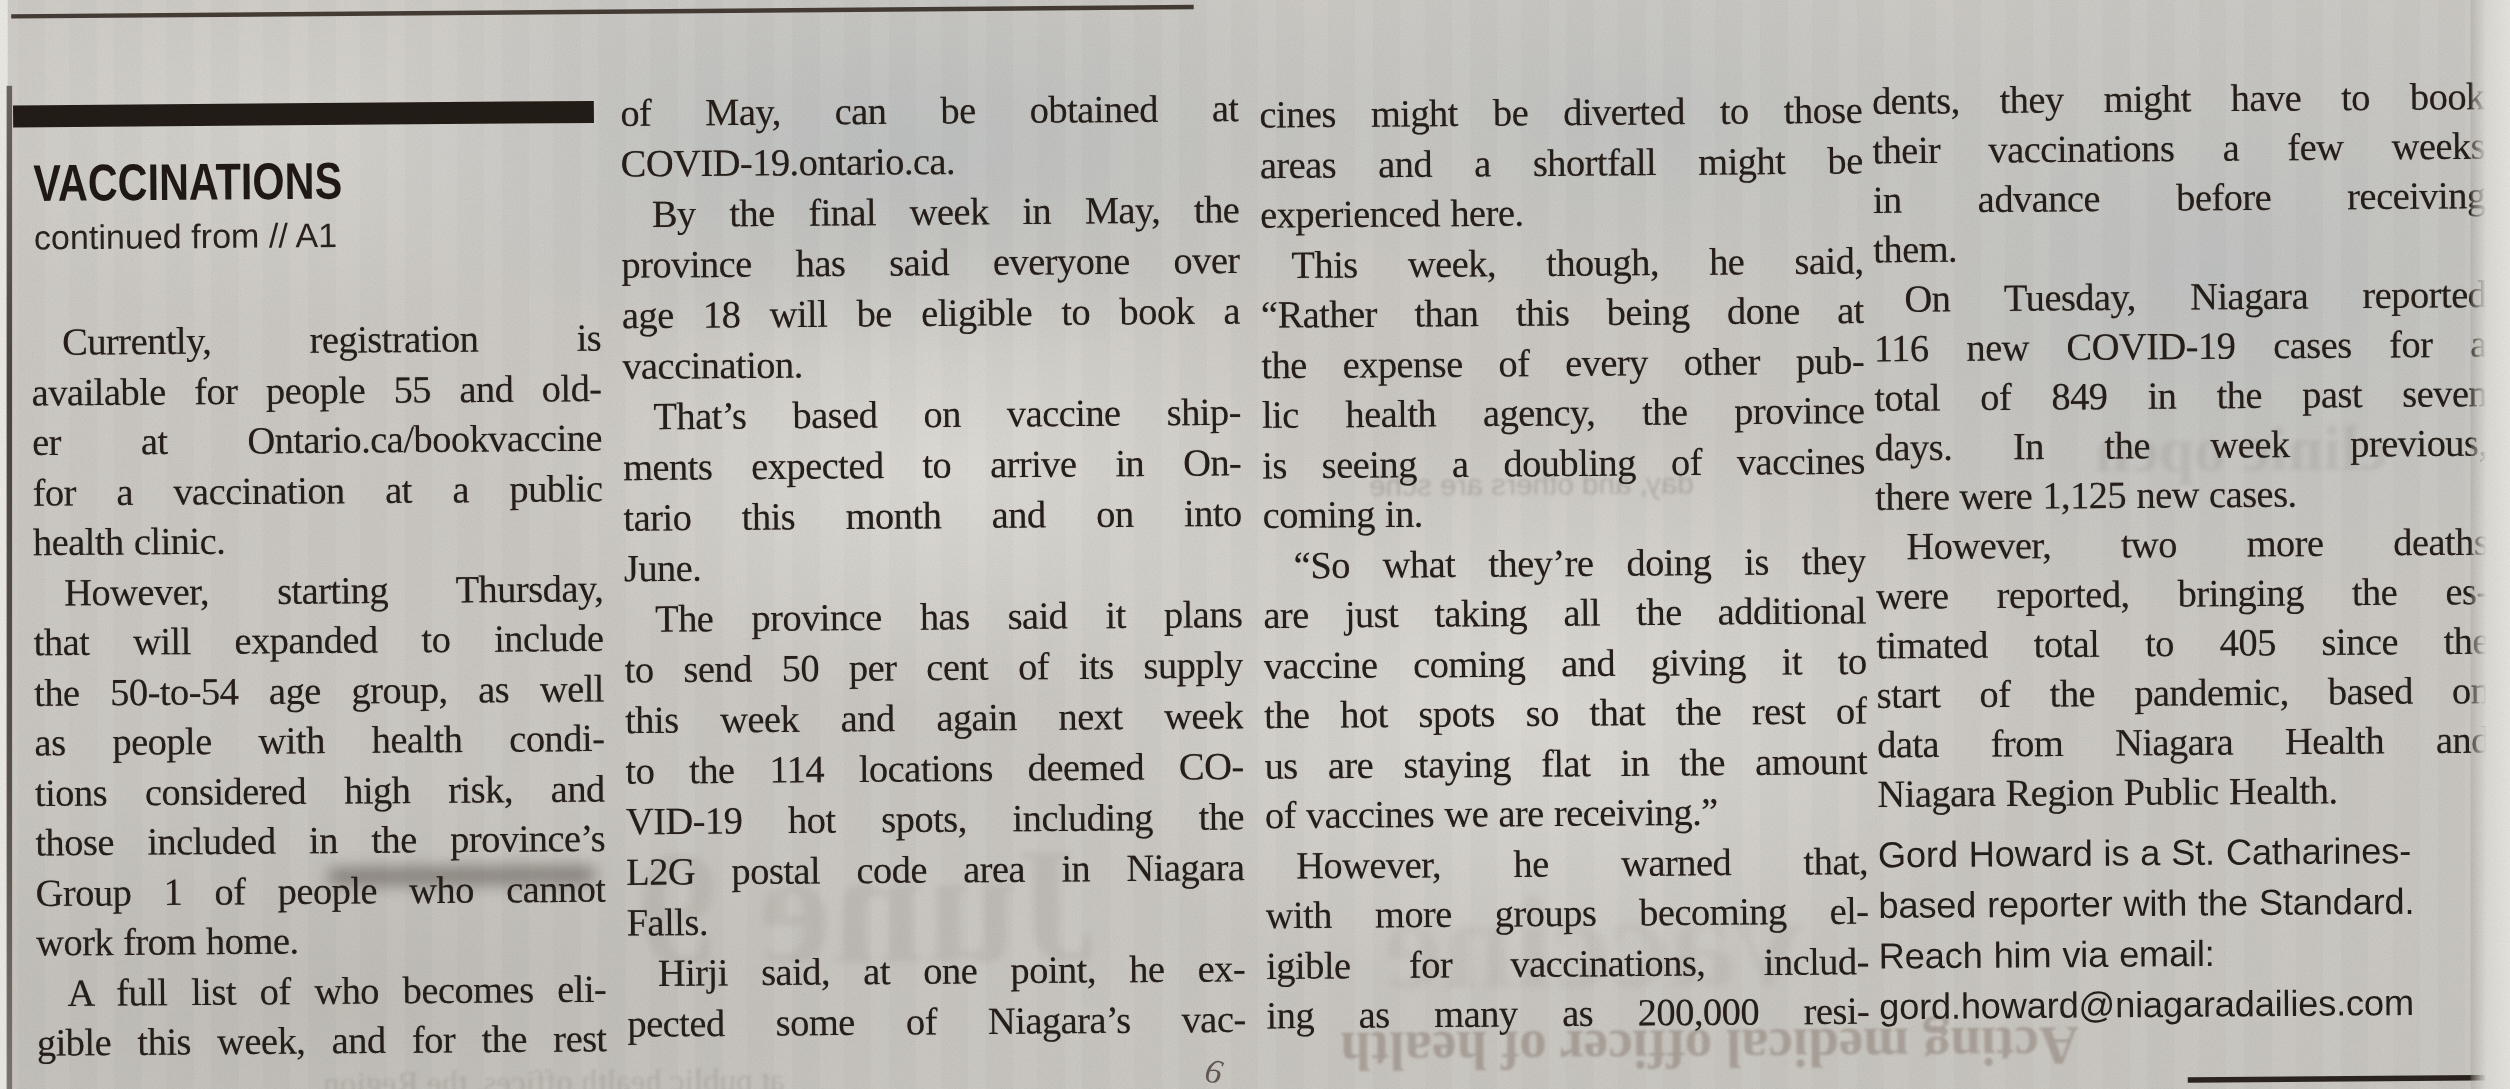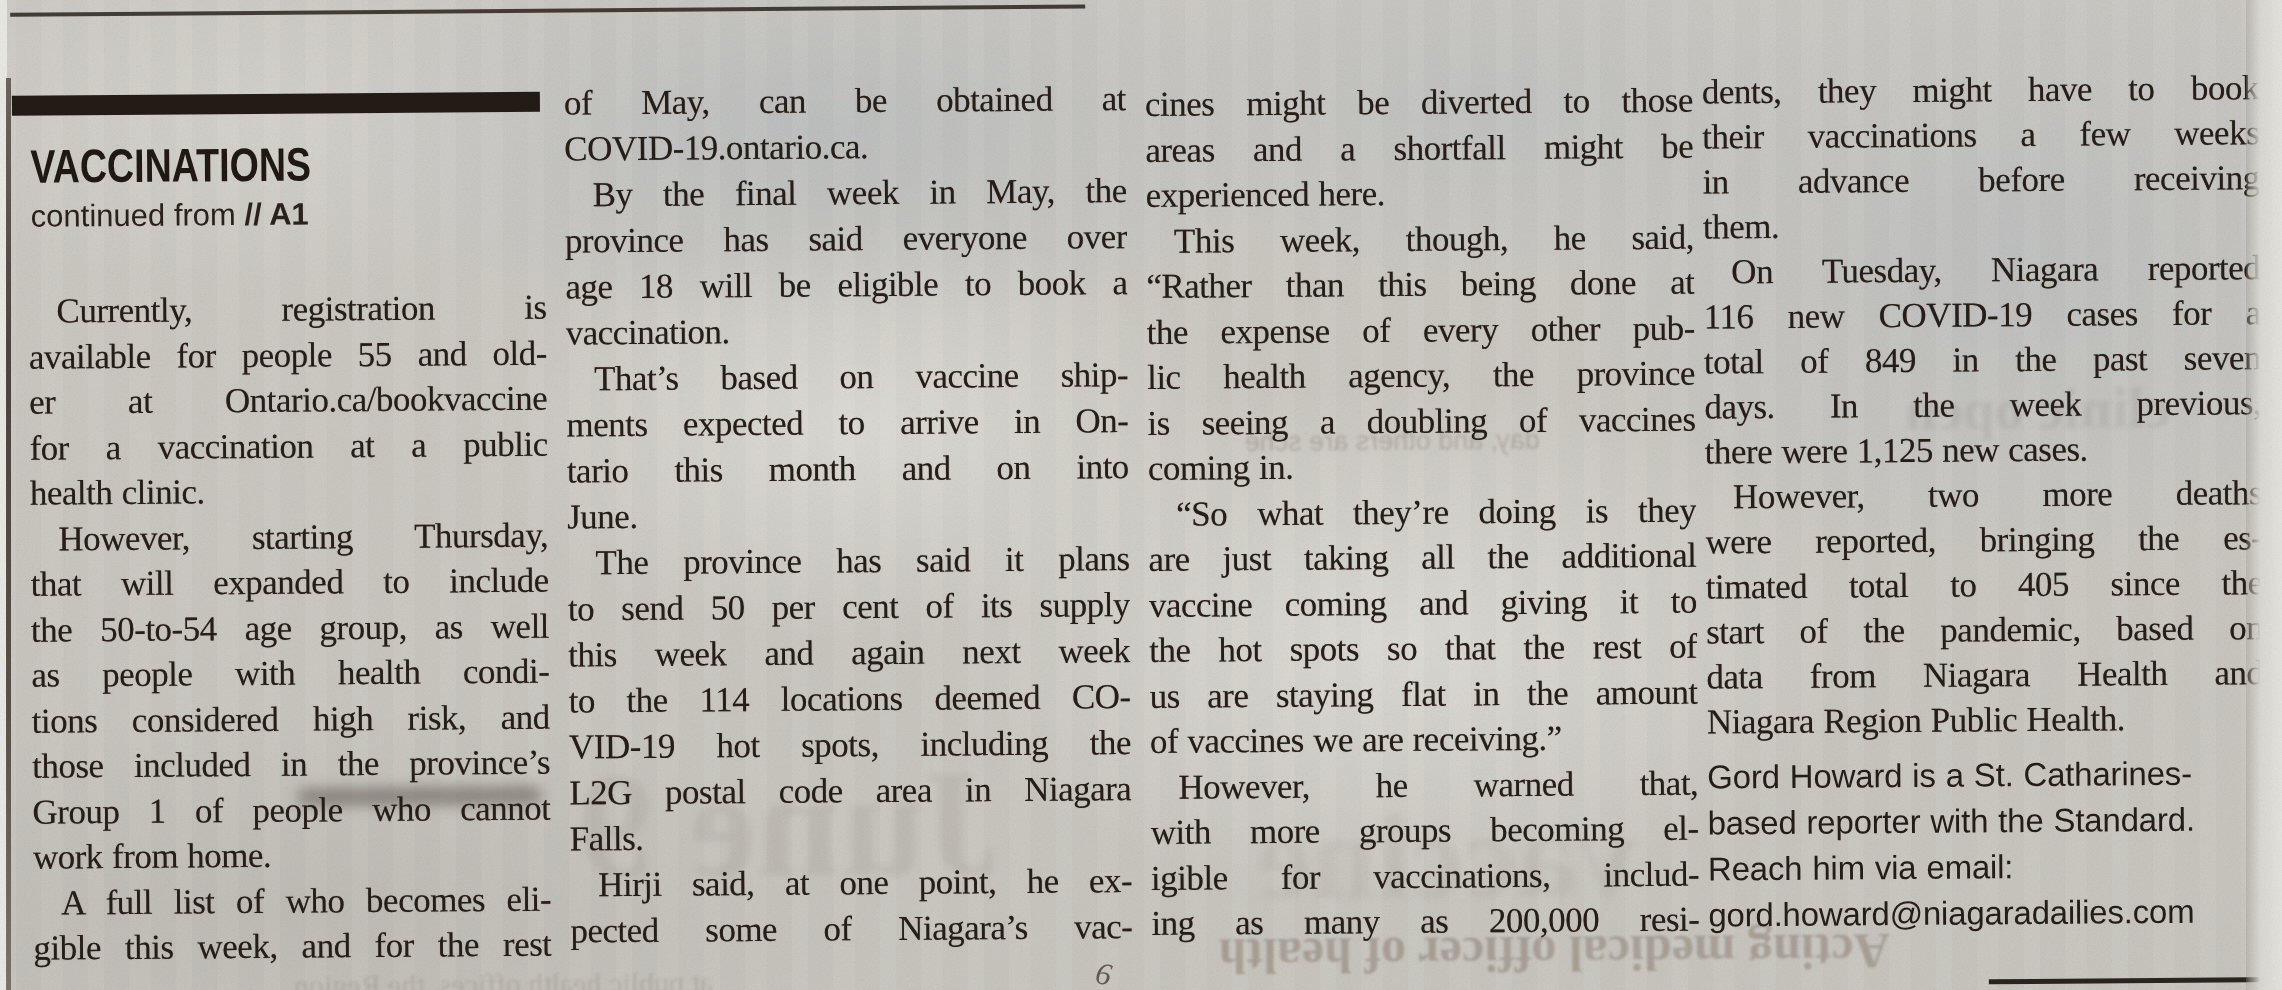--- a/index.html
+++ b/index.html
@@ -44,21 +44,21 @@
     position:absolute;left:33px;top:130px;
     font-family:"Liberation Sans","DejaVu Sans",sans-serif;
     font-weight:700;font-size:47px;letter-spacing:0px;color:#201913;
     transform:scaleX(.80);transform-origin:left top;white-space:nowrap;
   }
   .continued{
     position:absolute;left:33px;top:190px;
     font-family:"Liberation Sans","DejaVu Sans",sans-serif;
     font-size:31px;color:#2a221c;white-space:nowrap;letter-spacing:0;
   }
-  .continued b{font-weight:700;}
+  .continued b{font-weight:400;}
   
   .col{
     position:absolute;color:#261e18;font-size:35px;line-height:45.5px;
     letter-spacing:-0.5px;word-spacing:1px;overflow:hidden;
     text-shadow:0 0 .7px rgba(38,30,24,.55);
   }
   .col-1{left:30px;top:280px;width:518px;height:700px;}
   .col-2{left:567px;top:76px;width:562px;height:890px;line-height:46px;}
   .col-3{left:1148px;top:82px;width:548px;height:890px;}
   .col-4{left:1705px;top:74px;width:557px;height:900px;line-height:45px;}

